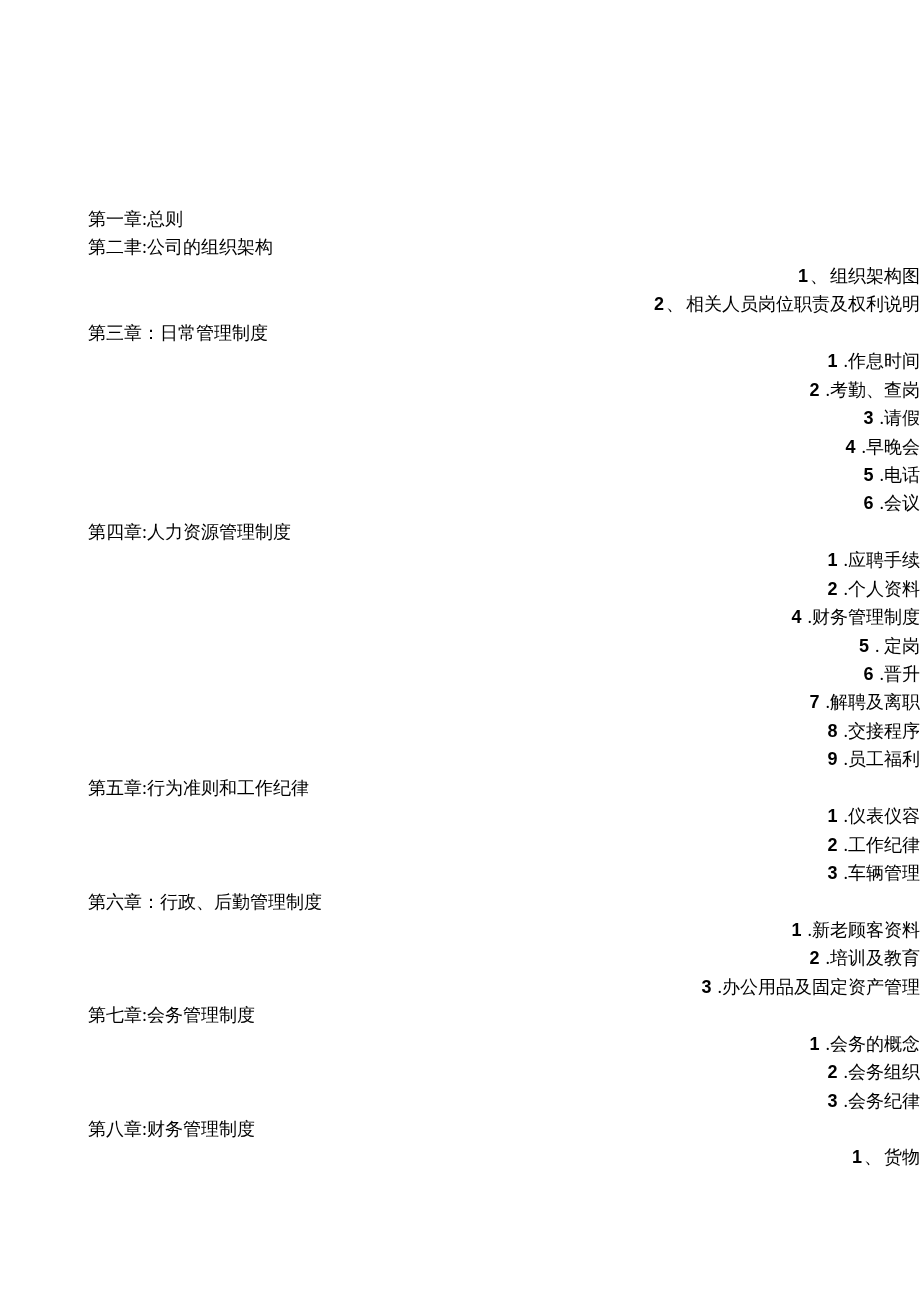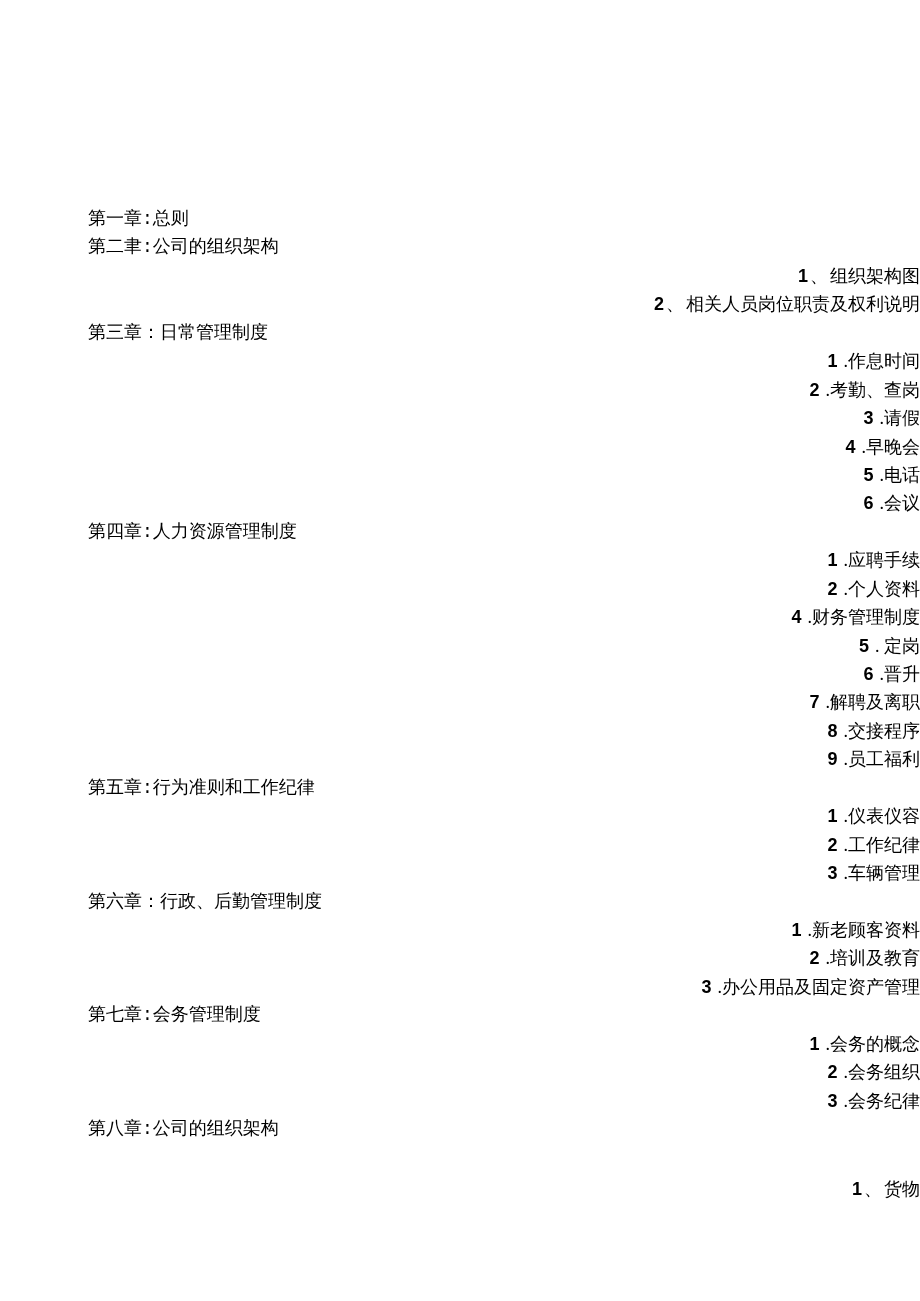--- a/index.html
+++ b/index.html
@@ -13,42 +13,40 @@
     height: 1301px;
     font-family: "SimSun", "宋体", serif;
     font-size: 18px;
     color: #000000;
     padding-top: 205px;
     padding-left: 88px;
     line-height: 1.58;
   }
   .chapter {
     margin-bottom: 0;
-    font-family: Liberation Mono, monospace;
   }
   .sub-item {
     padding-left: 34px;
     text-align: right;
   }
   .sub-item .num {
     font-family: Arial, sans-serif;
     font-weight: bold;
     display: inline-block;
     min-width: 14px;
   }
   .sub-item .sep {
     margin: 0 2px;
   }
   .sub-item .dot {
     margin-left: 6px;
     margin-right: 0;
   }
   .flush {
     padding-left: 0;
-    margin-top: 32px;
   }
 </style>
 </head>
 <body>
 
 <div id="doc">
     <div class="chapter">第一章:总则</div>
     <div class="chapter">第二聿:公司的组织架构</div>
     <div class="sub-item"><span class="num">1</span><span class="sep">、</span><span>组织架构图</span></div>
     <div class="sub-item"><span class="num">2</span><span class="sep">、</span><span>相关人员岗位职责及权利说明</span></div>
@@ -73,15 +71,15 @@
     <div class="sub-item"><span class="num">2</span><span class="dot">.</span><span>工作纪律</span></div>
     <div class="sub-item"><span class="num">3</span><span class="dot">.</span><span>车辆管理</span></div>
     <div class="chapter">第六章：行政、后勤管理制度</div>
     <div class="sub-item"><span class="num">1</span><span class="dot">.</span><span>新老顾客资料</span></div>
     <div class="sub-item"><span class="num">2</span><span class="dot">.</span><span>培训及教育</span></div>
     <div class="sub-item"><span class="num">3</span><span class="dot">.</span><span>办公用品及固定资产管理</span></div>
     <div class="chapter">第七章:会务管理制度</div>
     <div class="sub-item"><span class="num">1</span><span class="dot">.</span><span>会务的概念</span></div>
     <div class="sub-item"><span class="num">2</span><span class="dot">.</span><span>会务组织</span></div>
     <div class="sub-item"><span class="num">3</span><span class="dot">.</span><span>会务纪律</span></div>
-    <div class="chapter">第八章:公司的组织架构</div>
+    <div class="chapter">第八章:财务管理制度</div>
     <div class="sub-item flush"><span class="num">1</span><span class="sep">、</span><span>货物</span></div>
   </div>
 
 </body></html>

